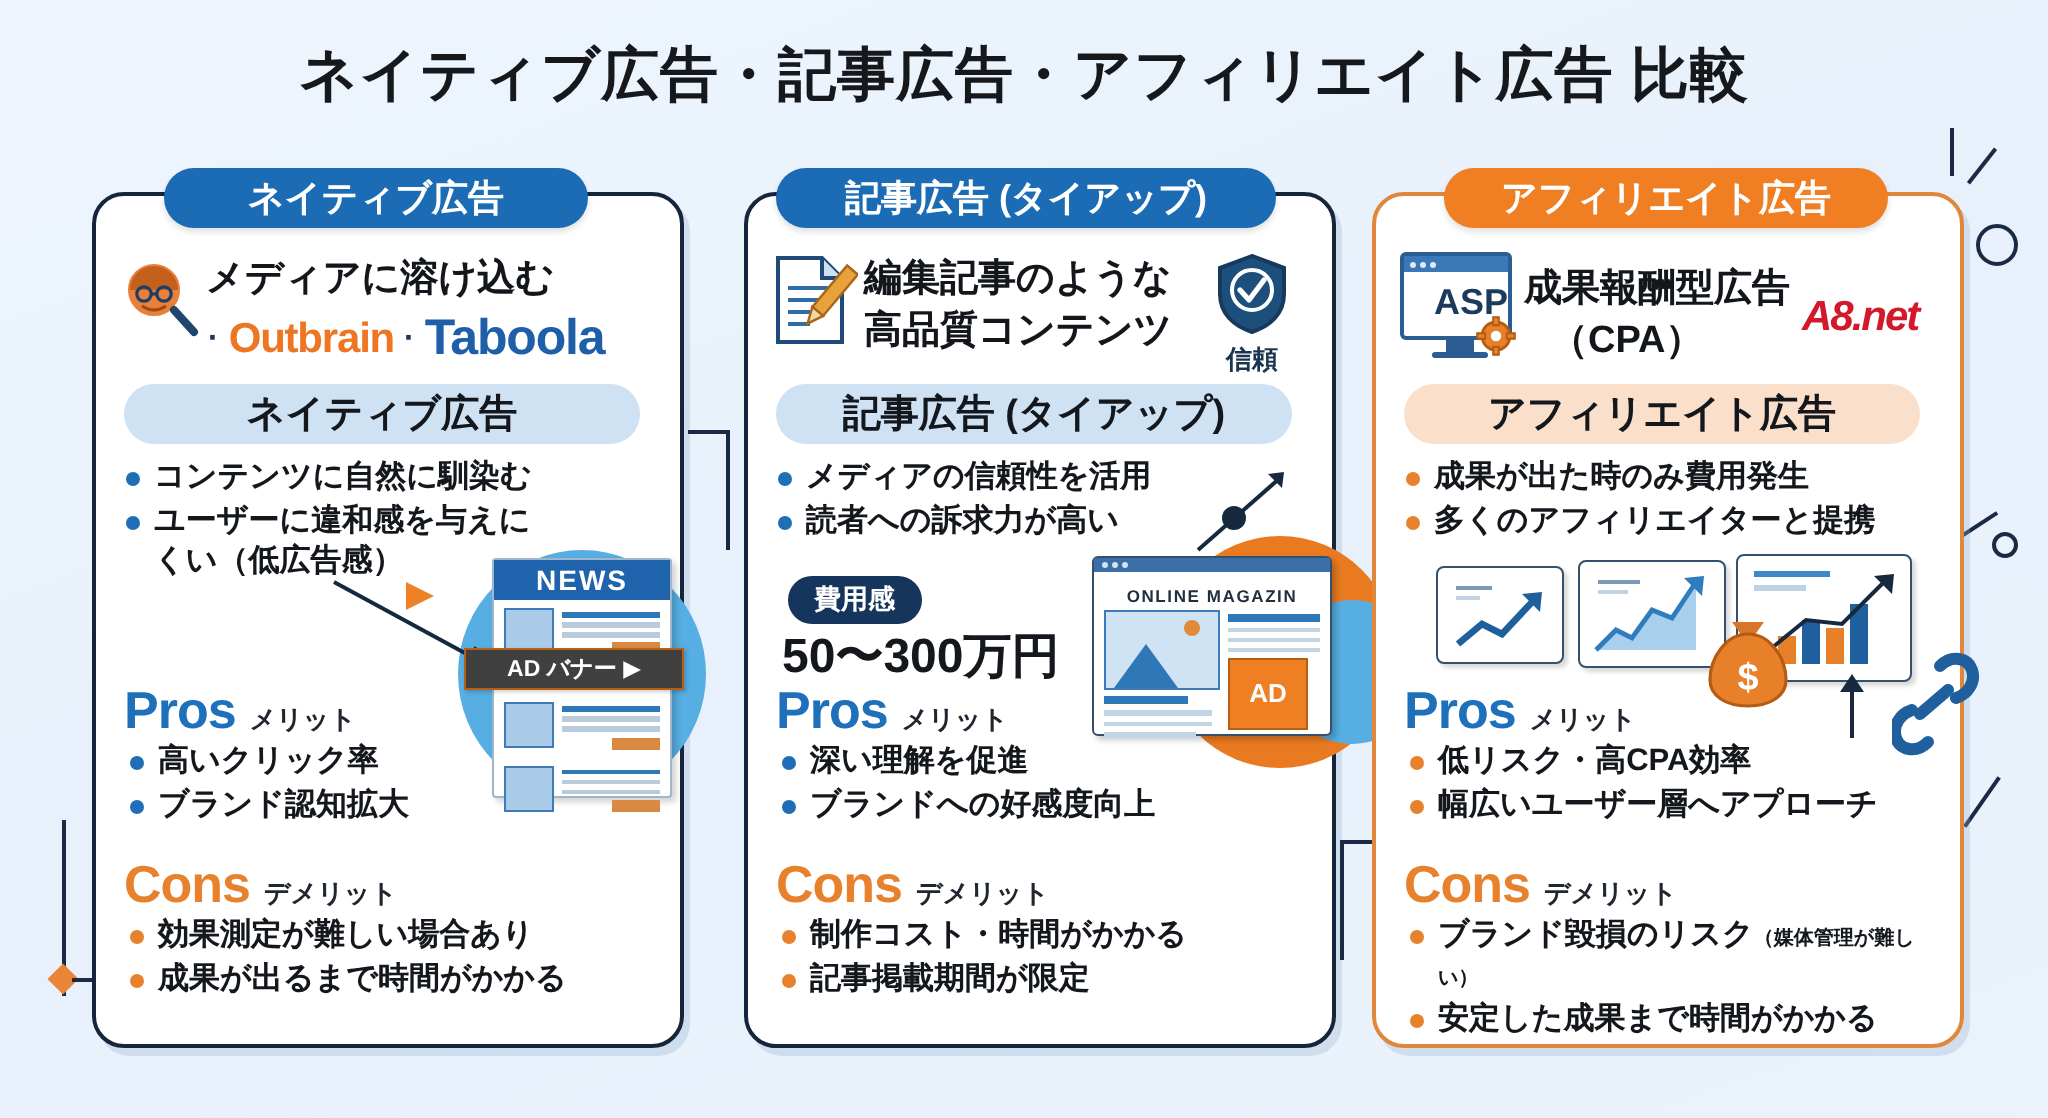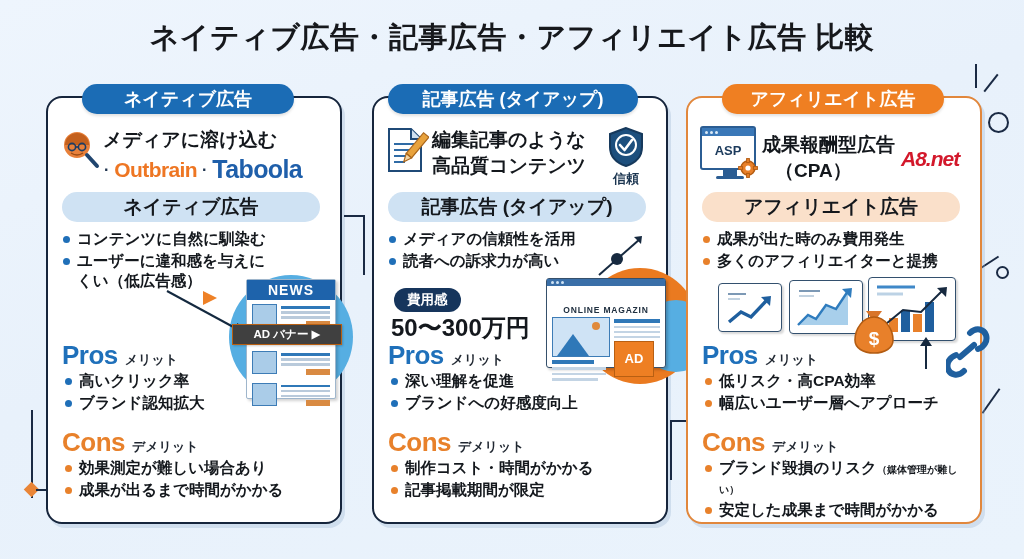--- a/index.html
+++ b/index.html
@@ -99,40 +99,40 @@
   .adbanner{position:absolute;background:#404040;color:#fff;font-weight:bold;
             font-size:11.5px;display:flex;align-items:center;justify-content:center;
             border:1.4px solid #b85f12;box-shadow:1px 1px 2px rgba(0,0,0,.2);}
 
   
   .mag{position:absolute;background:#fff;border:1.5px solid #36506b;border-radius:3px;
        box-shadow:2px 2px 3px rgba(0,0,0,.22);}
   .mag-bar{background:#3a6fa8;height:7px;display:flex;align-items:center;gap:2px;padding-left:4px;}
   .mag-bar i{width:3px;height:3px;border-radius:50%;background:#cfe3f5;display:block;}
   .mag-t{text-align:center;font-size:8.5px;font-weight:bold;color:#203040;
-         letter-spacing:.8px;padding:19px 0 2px;}
+         letter-spacing:.8px;padding:7px 0 2px;}
   .mag-body{display:flex;gap:4px;padding:0 5px 4px;}
   .mag-img{width:56px;height:38px;background:#cfe3f5;border:1px solid #3d7cb6;position:relative;overflow:hidden;}
   .mag-img .mt{position:absolute;bottom:0;left:4px;width:0;height:0;
                border-left:16px solid transparent;border-right:16px solid transparent;
                border-bottom:22px solid #2f78b8;}
   .mag-img .sun{position:absolute;top:4px;right:9px;width:8px;height:8px;border-radius:50%;background:#e08a3c;}
   .mag-col{flex:1;display:flex;flex-direction:column;gap:2.5px;padding-top:2px;}
   .mag-ad{width:38px;height:34px;background:#ee7f23;color:#fff;font-weight:bold;
           font-size:13px;display:flex;align-items:center;justify-content:center;border:1px solid #b85f12;}
 
   
   .chcard{position:absolute;background:#fff;border:1.6px solid #33506e;border-radius:4px;
           box-shadow:2px 2px 2px rgba(0,0,0,.15);}
   
   .asp{position:absolute;}
   .asp-screen{width:52px;height:40px;border:2px solid #2b5d93;border-radius:3px;background:#fff;}
   .asp-top{height:8px;background:#3a78b8;display:flex;align-items:center;gap:2px;padding-left:3px;}
   .asp-top i{width:3px;height:3px;background:#dbeaf7;border-radius:50%;display:block;}
-  .asp-txt{text-align:center;font-size:13px;font-weight:bold;color:#1b3a5c;line-height:30px;}
+  .asp-txt{text-align:right;font-size:18px;font-weight:bold;color:#1b3a5c;line-height:30px;}
   .asp-stand{width:14px;height:6px;background:#2b5d93;margin:0 auto;}
   .asp-base{width:28px;height:3px;background:#2b5d93;margin:0 auto;border-radius:2px;}
 
   .shield-wrap{position:absolute;text-align:center;}
   .shield-lbl{font-size:13px;font-weight:bold;color:#1b3550;margin-top:-2px;}
 
   .mg{position:absolute;}
 </style>
 </head>
 <body>

